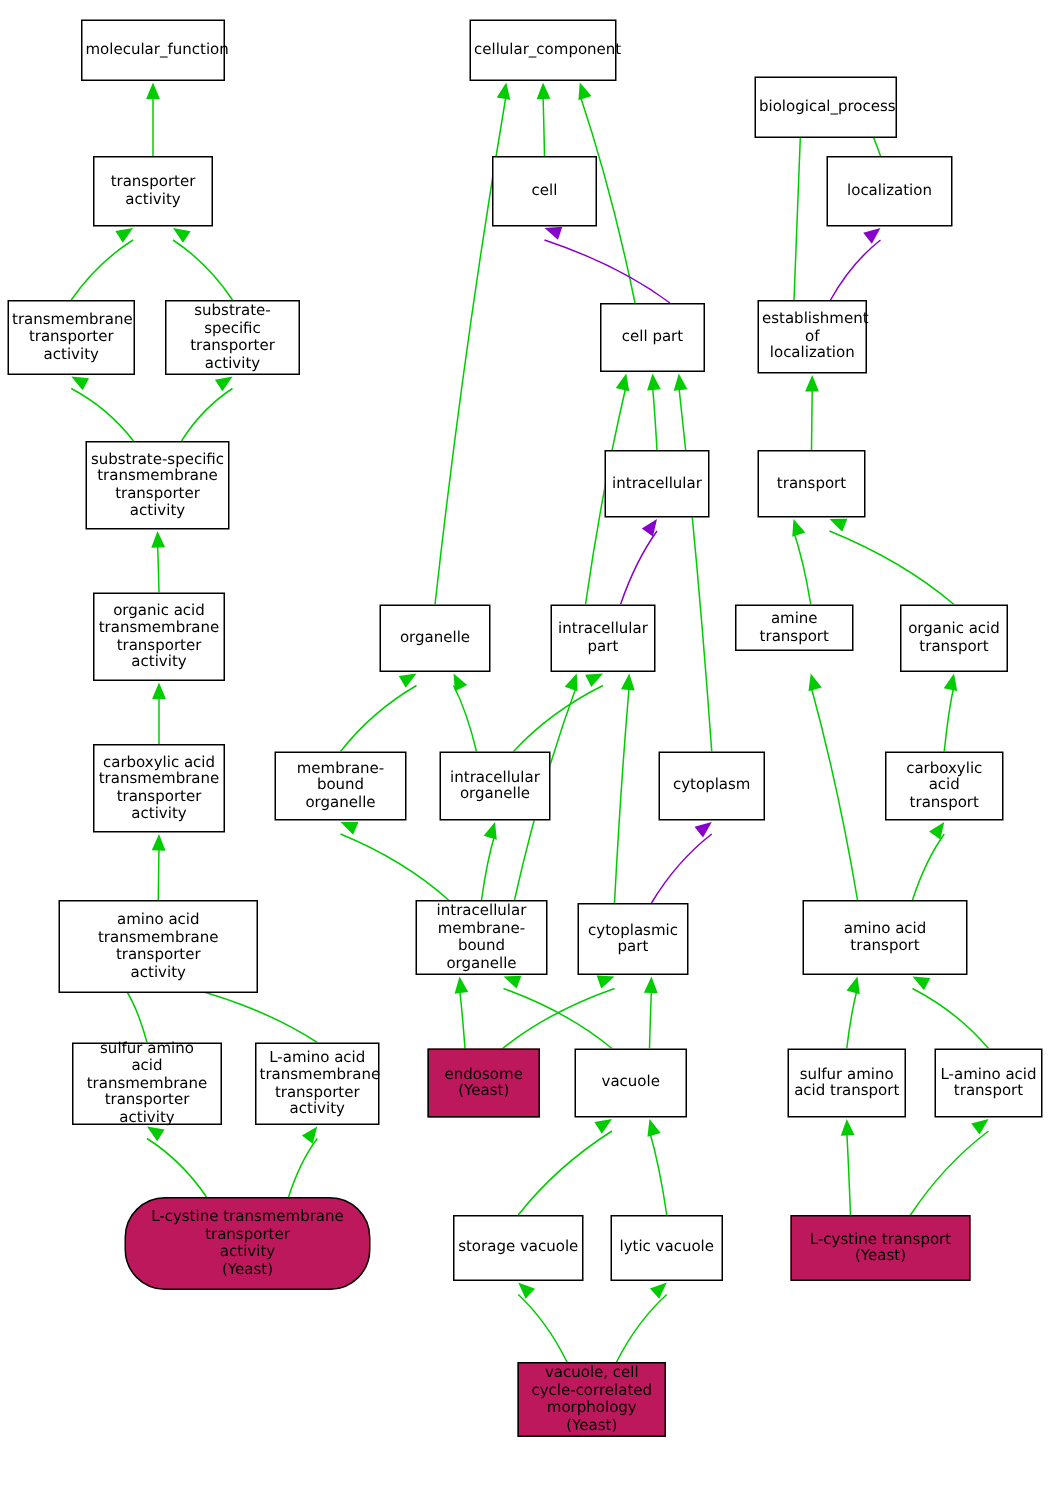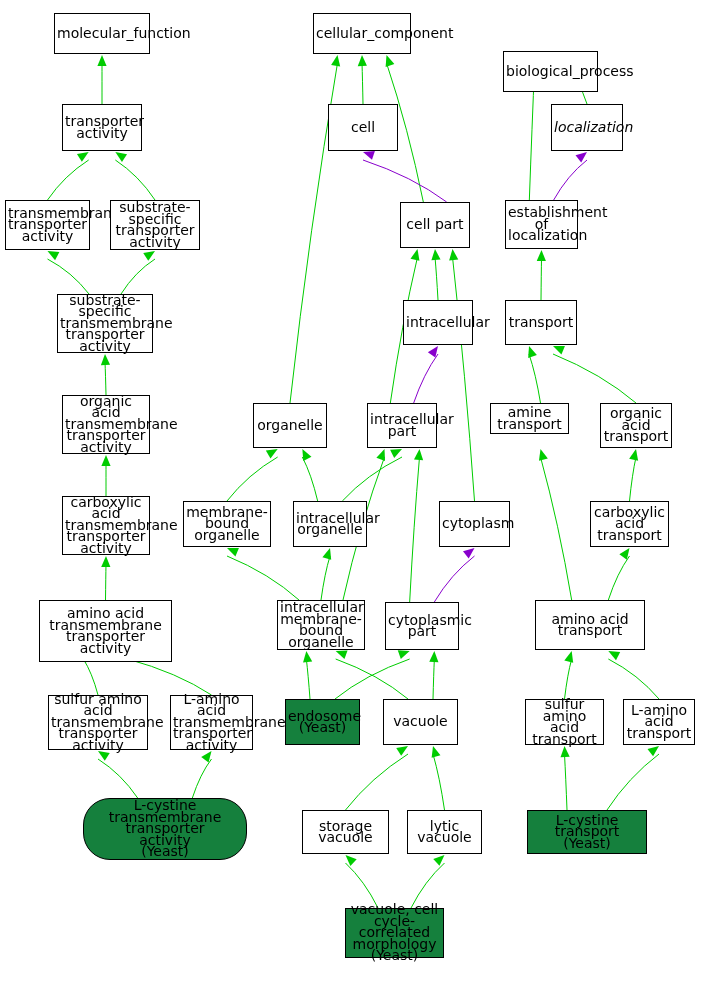--- a/index.html
+++ b/index.html
@@ -26,30 +26,30 @@
   }
   .node {
     position: absolute;
     box-sizing: border-box;
     border: 1px solid #000000;
     background: #ffffff;
     display: flex;
     align-items: center;
     justify-content: flex-end;
     text-align: center;
-    font-size: 14px;
+    font-size: 10px;
     line-height: 11.5px;
     color: #000000;
     letter-spacing: 0px;
     z-index: 2;
     white-space: pre-line;
     padding: 0 2px;
   }
   .node.highlight {
-    background: #15803d;
+    background: #be185d;
     border: 1px solid #000000;
   }
   .node-label {
     display: block;
     width: 100%;
     white-space: pre-line;
   }
 </style>
 </head>
 <body>
@@ -212,21 +212,21 @@
       <div class="node highlight" style="left: 285px; top: 699px; width: 75px; height: 46px;"><span class="node-label">endosome
 (Yeast)</span></div>
       <div class="node" style="left: 383px; top: 699px; width: 75px; height: 46px;"><span class="node-label">vacuole</span></div>
       <div class="node" style="left: 302px; top: 810px; width: 87px; height: 44px;"><span class="node-label">storage vacuole</span></div>
       <div class="node" style="left: 407px; top: 810px; width: 75px; height: 44px;"><span class="node-label">lytic vacuole</span></div>
       <div class="node highlight" style="left: 345px; top: 908px; width: 99px; height: 50px;"><span class="node-label">vacuole, cell
 cycle-correlated
 morphology
 (Yeast)</span></div>
       <div class="node" style="left: 503px; top: 13px; width: 95px; height: 41px; margin-top: 38px;"><span class="node-label">biological_process</span></div>
-      <div class="node" style="left: 551px; top: 104px; width: 72px; height: 47px; font-style: italic;"><span class="node-label">localization</span></div>
+      <div class="node" style="left: 551px; top: 104px; width: 84px; height: 47px;"><span class="node-label">localization</span></div>
       <div class="node" style="left: 505px; top: 200px; width: 73px; height: 49px;"><span class="node-label">establishment
 of localization</span></div>
       <div class="node" style="left: 505px; top: 300px; width: 72px; height: 45px;"><span class="node-label">transport</span></div>
       <div class="node" style="left: 490px; top: 403px; width: 79px; height: 31px;"><span class="node-label">amine transport</span></div>
       <div class="node" style="left: 600px; top: 403px; width: 72px; height: 45px;"><span class="node-label">organic acid
 transport</span></div>
       <div class="node" style="left: 590px; top: 501px; width: 79px; height: 46px;"><span class="node-label">carboxylic acid
 transport</span></div>
       <div class="node" style="left: 535px; top: 600px; width: 110px; height: 50px;"><span class="node-label">amino acid transport</span></div>
       <div class="node" style="left: 525px; top: 699px; width: 79px; height: 46px;"><span class="node-label">sulfur amino

